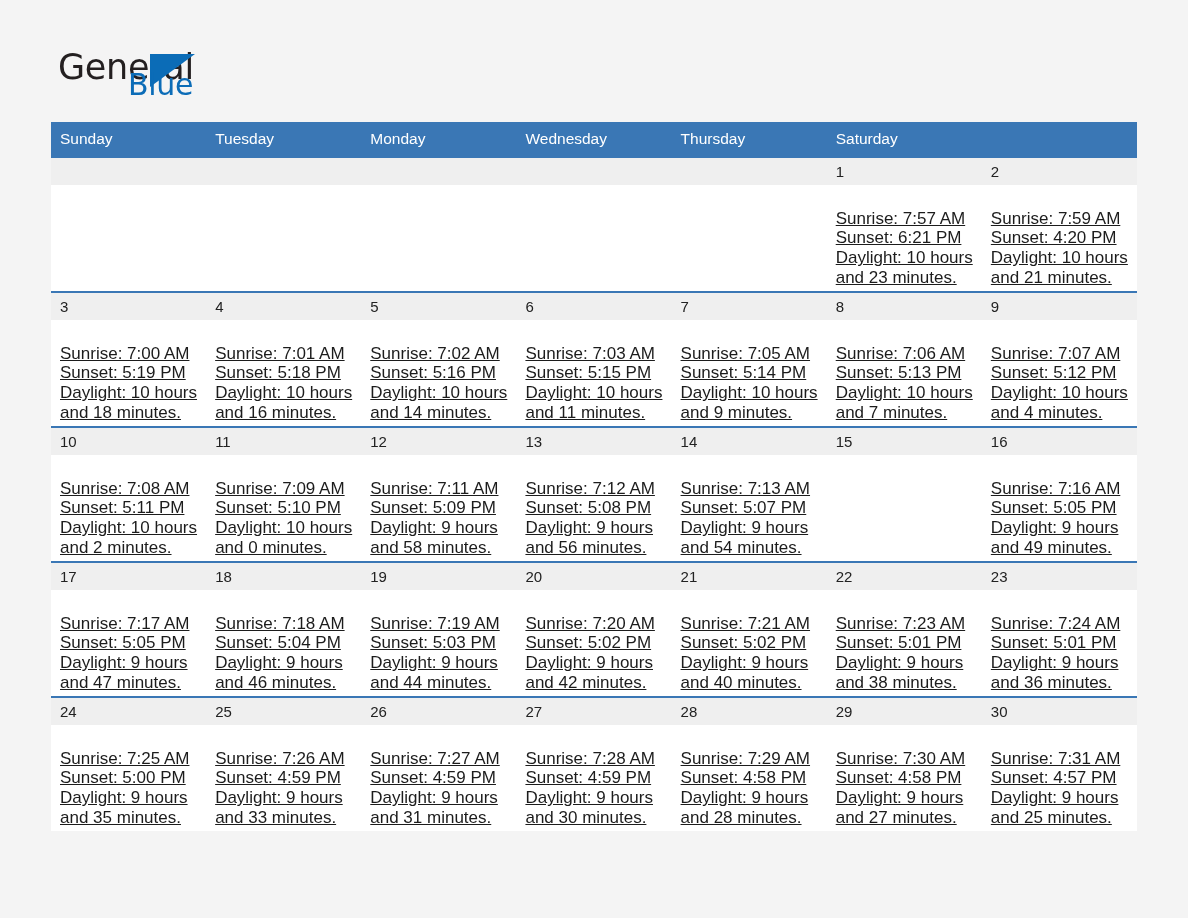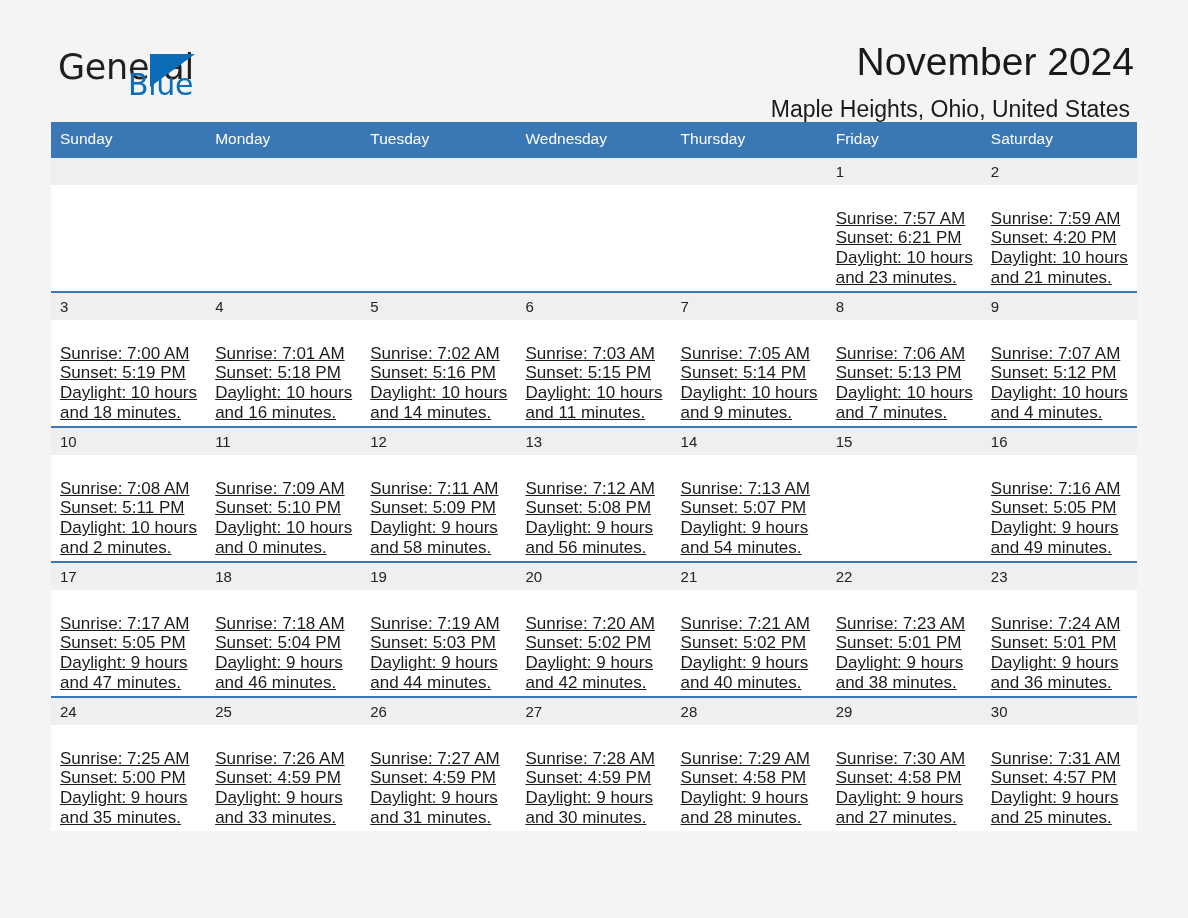--- a/index.html
+++ b/index.html
@@ -149,34 +149,29 @@
 <body>
 
 <div class="page">
 
   <div class="header">
     <div class="logo">
       <span class="logo-general">General</span>
       <span class="logo-tri"></span>
       <span class="logo-blue">Blue</span>
     </div>
-    <div class="title-block">
-      <div class="cal-title">November 2024</div>
-      <div class="cal-subtitle">Maple Heights, Ohio, United States</div>
-    </div>
   </div>
 
   <div class="calendar">
     <div class="weekdays">
       <div class="weekday">Sunday</div>
+      <div class="weekday">Tuesday</div>
       <div class="weekday">Monday</div>
-      <div class="weekday">Tuesday</div>
       <div class="weekday">Wednesday</div>
       <div class="weekday">Thursday</div>
-      <div class="weekday">Friday</div>
       <div class="weekday">Saturday</div>
     </div>
     <div id="weeks-container">
         <div class="week-row first">
           <div class="day-cell empty">
             <div class="day-num-band"></div>
           </div>
           <div class="day-cell empty">
             <div class="day-num-band"></div>
           </div>

